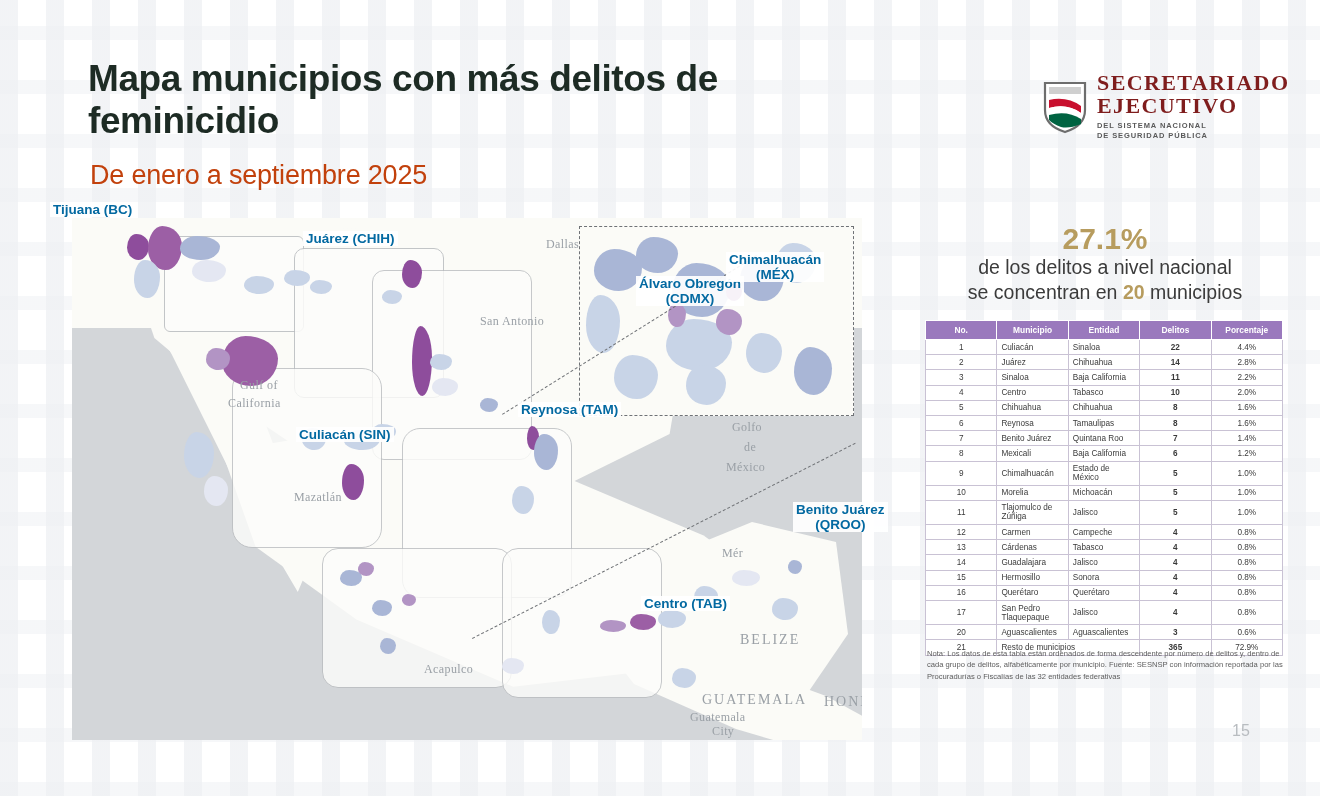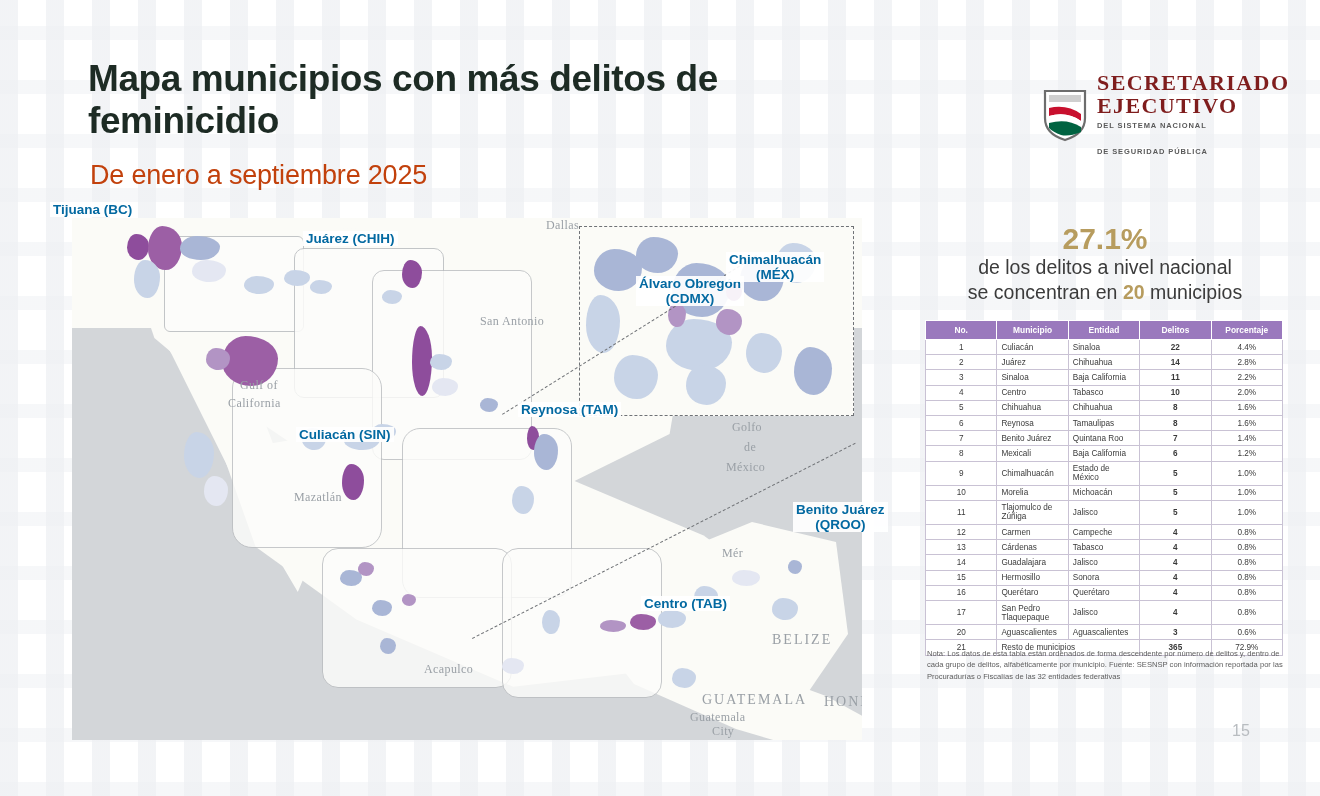--- a/index.html
+++ b/index.html
@@ -143,21 +143,21 @@
       <path d="M2 3 L42 3 L42 30 Q42 46 22 52 Q2 46 2 30 Z" fill="#ffffff" stroke="#6d6d6d" stroke-width="2.2"></path>
       <rect x="6" y="7" width="32" height="7" fill="#cfcfcf"></rect>
       <path d="M6 20 Q24 16 38 26 L38 33 Q24 23 6 28 Z" fill="#c8102e"></path>
       <path d="M6 28 Q24 23 38 33 L38 39 Q24 30 6 35 Z" fill="#ffffff"></path>
       <path d="M6 35 Q24 30 38 39 L38 44 Q26 49 18 47 Q10 44 6 40 Z" fill="#006341"></path>
     </svg>
     <div id="logo-text">
       <div class="logo-l1">SECRETARIADO</div>
       <div class="logo-l2">EJECUTIVO</div>
       <div class="logo-sub">DEL SISTEMA NACIONAL</div>
-      <div class="logo-sub" style="margin-top:16px">DE SEGURIDAD PÚBLICA</div>
+      <div class="logo-sub" style="margin-top:0">DE SEGURIDAD PÚBLICA</div>
     </div>
   </div>
 
   <div id="map">
 
     <div class="landmass" style="left:-40px; top:-10px; width:900px; height:120px;"></div>
     <div class="landmass" style="left:60px; top:0px; width:560px; height:300px; clip-path: polygon(0% 18%, 12% 6%, 55% 2%, 75% 2%, 100% 28%, 96% 72%, 70% 96%, 42% 92%, 18% 62%, 4% 40%);"></div>
     <div class="landmass" style="left:150px; top:200px; width:560px; height:280px; clip-path: polygon(0% 12%, 30% 2%, 60% 20%, 86% 42%, 100% 62%, 86% 88%, 52% 96%, 24% 72%, 6% 46%);"></div>
     <div class="landmass" style="left:62px; top:44px; width:210px; height:330px; clip-path: polygon(4% 0%, 26% 2%, 62% 48%, 86% 88%, 78% 100%, 54% 74%, 18% 28%, 0% 8%);"></div>
     <div class="landmass" style="left:580px; top:300px; width:200px; height:200px; clip-path: polygon(6% 20%, 50% 2%, 92% 12%, 98% 58%, 72% 96%, 34% 82%, 10% 52%);"></div>
@@ -210,27 +210,27 @@
     <div class="muni b2" style="left:700px; top:380px; width:26px; height:22px;"></div>
     <div class="muni b1" style="left:660px; top:352px; width:28px; height:16px;"></div>
     <div class="muni b2" style="left:600px; top:450px; width:24px; height:20px;"></div>
     <div class="muni b2" style="left:470px; top:392px; width:18px; height:24px;"></div>
     <div class="muni b1" style="left:430px; top:440px; width:22px; height:16px;"></div>
 
     <div class="bgtext" style="left:168px; top:160px;">Gulf of</div>
     <div class="bgtext" style="left:156px; top:178px;">California</div>
     <div class="bgtext" style="left:222px; top:272px;">Mazatlán</div>
     <div class="bgtext" style="left:408px; top:96px;">San Antonio</div>
-    <div class="bgtext" style="left:474px; top:0;text-align:center;">Dallas</div>
+    <div class="bgtext" style="left:474px; top:19px;text-align:center;">Dallas</div>
     <div class="bgtext" style="left:660px; top:202px;">Golfo</div>
     <div class="bgtext" style="left:672px; top:222px;">de</div>
     <div class="bgtext" style="left:654px; top:242px;">México</div>
     <div class="bgtext" style="left:352px; top:444px;">Acapulco</div>
     <div class="bgtext" style="left:650px; top:328px;">Mér</div>
-    <div class="bgtext big" style="left:700px; top:414px;text-align:center;">BELIZE</div>
+    <div class="bgtext big" style="left:668px; top:414px;text-align:center;">BELIZE</div>
     <div class="bgtext big" style="left:630px; top:474px;">GUATEMALA</div>
     <div class="bgtext" style="left:618px; top:492px;">Guatemala</div>
     <div class="bgtext" style="left:640px; top:506px;">City</div>
     <div class="bgtext big" style="left:752px; top:476px;">HOND</div>
 
     <div id="inset">
       <div class="muni b3" style="left:14px; top:22px; width:48px; height:42px;"></div>
       <div class="muni b2" style="left:6px; top:68px; width:34px; height:58px;"></div>
       <div class="muni b3" style="left:56px; top:10px; width:42px; height:36px;"></div>
       <div class="muni b3" style="left:92px; top:36px; width:58px; height:54px;"></div>

